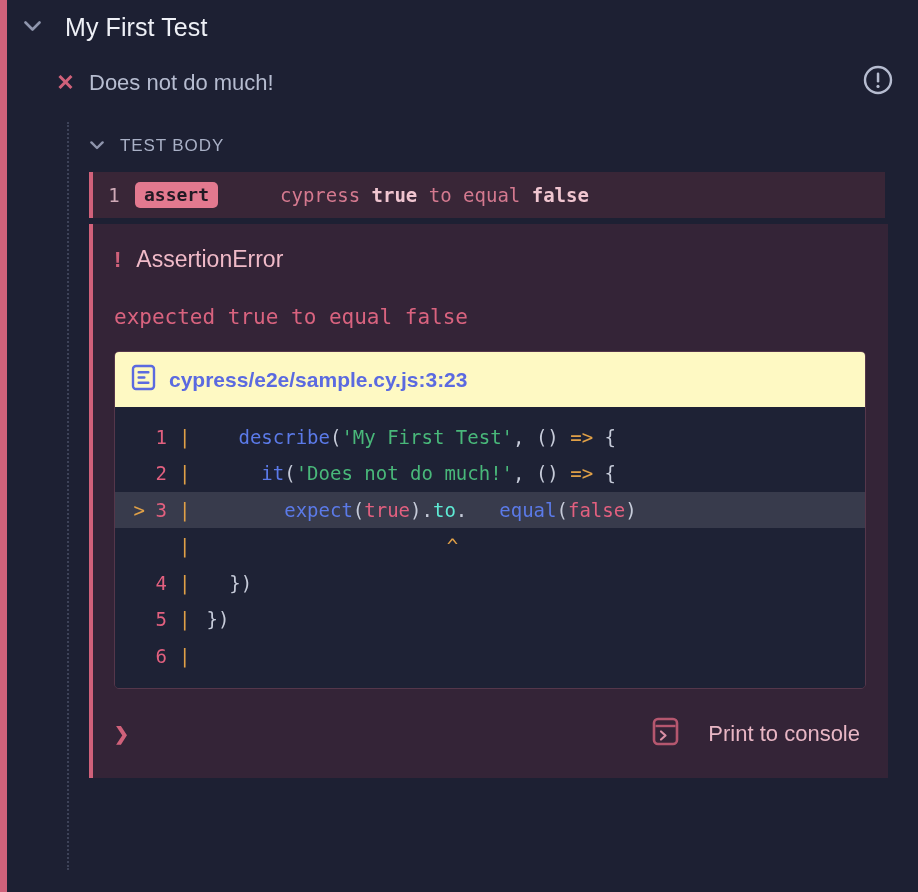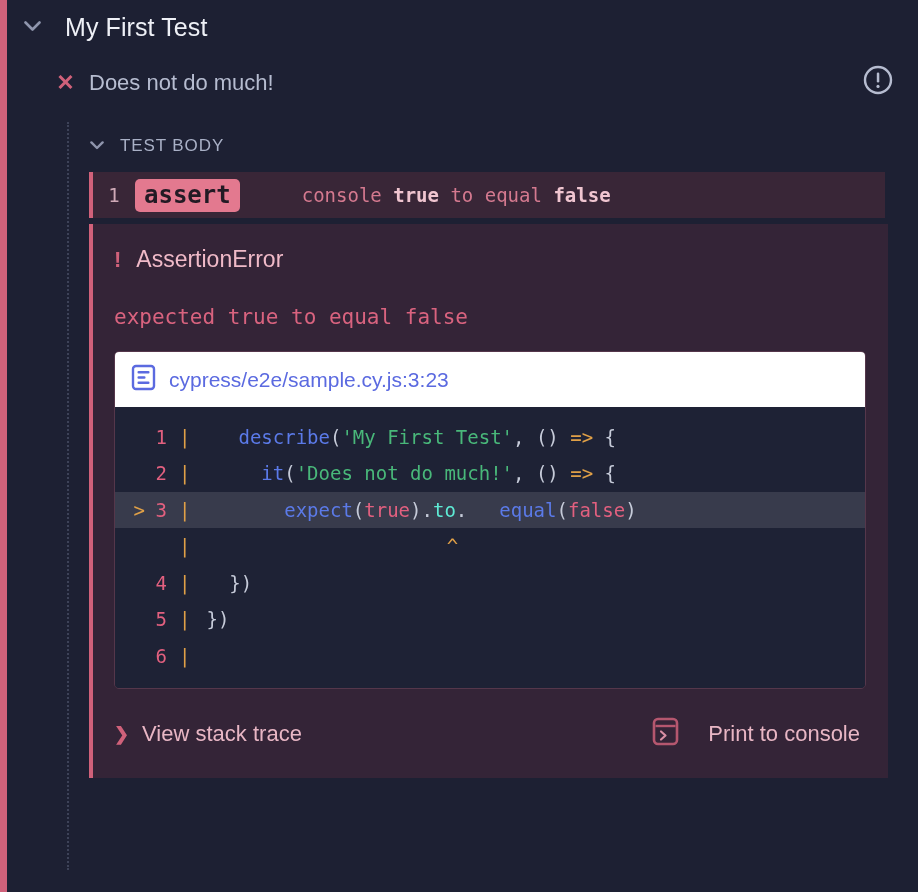--- a/index.html
+++ b/index.html
@@ -123,21 +123,21 @@
     width: 42px;
     text-align: center;
     color: #cfa9b6;
     font-size: 19px;
   }
   .assert-badge {
     background: #e3798f;
     color: #221a24;
     border-radius: 5px;
     padding: 2px 9px 3px;
-    font-size: 24px;
+    font-size: 18px;
     font-weight: bold;
     font-family: "DejaVu Sans Mono", monospace;
   }
   .assert-msg {
     margin-left: 62px;
     color: #d4798f;
     white-space: pre;
   }
   .assert-msg b { color: #f0c5d0; font-weight: bold; }
 
@@ -175,26 +175,27 @@
   }
 
   
   .code-card {
     margin: 0 22px 0 21px;
     border: 1px solid #55374b;
     border-radius: 5px;
     overflow: hidden;
   }
   .code-head {
-    background: #ffffff;
+    background: #fef9c3;
     display: flex;
     align-items: center;
     gap: 13px;
     padding: 12px 16px;
     cursor: pointer;
+    font-weight: bold;
   }
   .code-path {
     color: #5b6ae0;
     font-size: 21px;
   }
   .code-body {
     background: #1e2235;
     font-family: "DejaVu Sans Mono", monospace;
     font-size: 19px;
     padding: 12px 0 14px;
@@ -289,21 +290,21 @@
       <svg width="14" height="9" viewBox="0 0 14 9">
           <path d="M1.4 1.4 L7 7 L12.6 1.4" stroke="#8f95ad" stroke-width="2.4" fill="none" stroke-linecap="round" stroke-linejoin="round"></path>
         </svg>
     </span>
     <span class="testbody-label">TEST BODY</span>
   </div>
 
   <div class="assert-row">
     <span class="assert-num">1</span>
     <span class="assert-badge">assert</span>
-    <span class="assert-msg"><span>console </span><b>true</b><span> to equal </span><b>false</b></span>
+    <span class="assert-msg"><span>cypress </span><b>true</b><span> to equal </span><b>false</b></span>
   </div>
 
   <div class="err-panel">
 
     <div class="err-head">
       <span class="err-bang">!</span>
       <span class="err-name">AssertionError</span>
     </div>
 
     <div class="err-msg">expected true to equal false</div>
@@ -327,21 +328,20 @@
           <div class="cl"><span class="c-mark"></span><span class="c-num"></span><span class="c-pipe">|</span><span class="c-code"><span class="tok-punc">                      </span><span class="caret">^</span></span></div>
           <div class="cl"><span class="c-mark"></span><span class="c-num">4</span><span class="c-pipe">|</span><span class="c-code"><span class="tok-punc">   })</span></span></div>
           <div class="cl"><span class="c-mark"></span><span class="c-num">5</span><span class="c-pipe">|</span><span class="c-code"><span class="tok-punc"> })</span></span></div>
           <div class="cl"><span class="c-mark"></span><span class="c-num">6</span><span class="c-pipe">|</span><span class="c-code"> </span></div>
         </div>
     </div>
 
     <div class="err-foot">
       <div class="stack-btn">
         <span class="stack-chev">❯</span>
-        <span class="stack-label">View stack trace</span>
       </div>
       <div class="print-btn">
         <span>
           <svg width="27" height="29" viewBox="0 0 27 29">
             <rect x="2" y="2" width="23" height="25" rx="4" stroke="#b5576f" stroke-width="2.6" fill="none"></rect>
             <line x1="3.5" y1="9" x2="23.5" y2="9" stroke="#b5576f" stroke-width="2.4"></line>
             <path d="M9 14.5 L13.5 18.5 L9 22.5" stroke="#d98fa4" stroke-width="2.2" fill="none" stroke-linecap="round" stroke-linejoin="round"></path>
           </svg>
         </span>
         <span class="print-label">Print to console</span>

